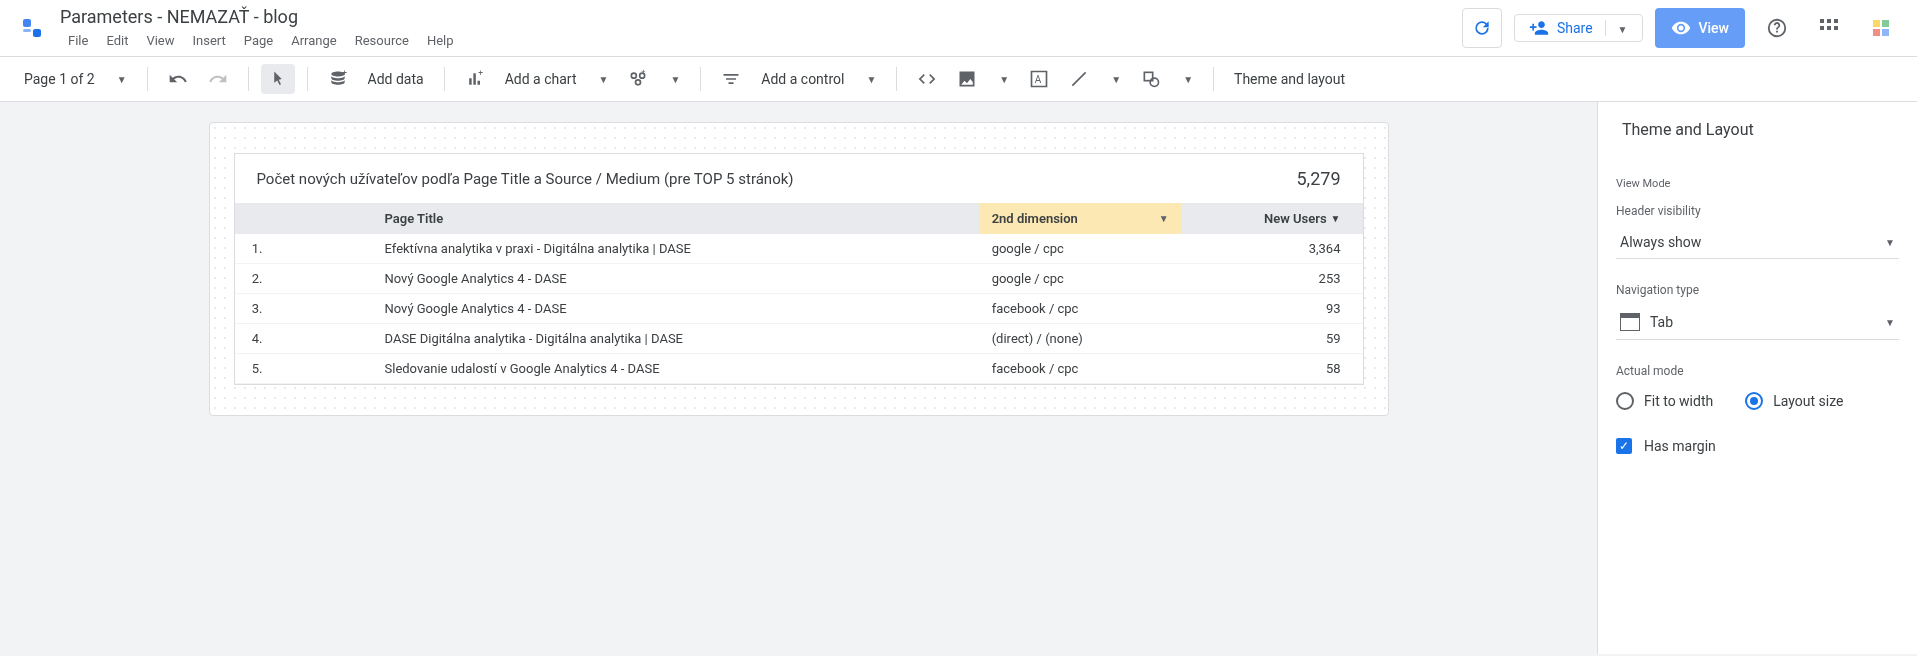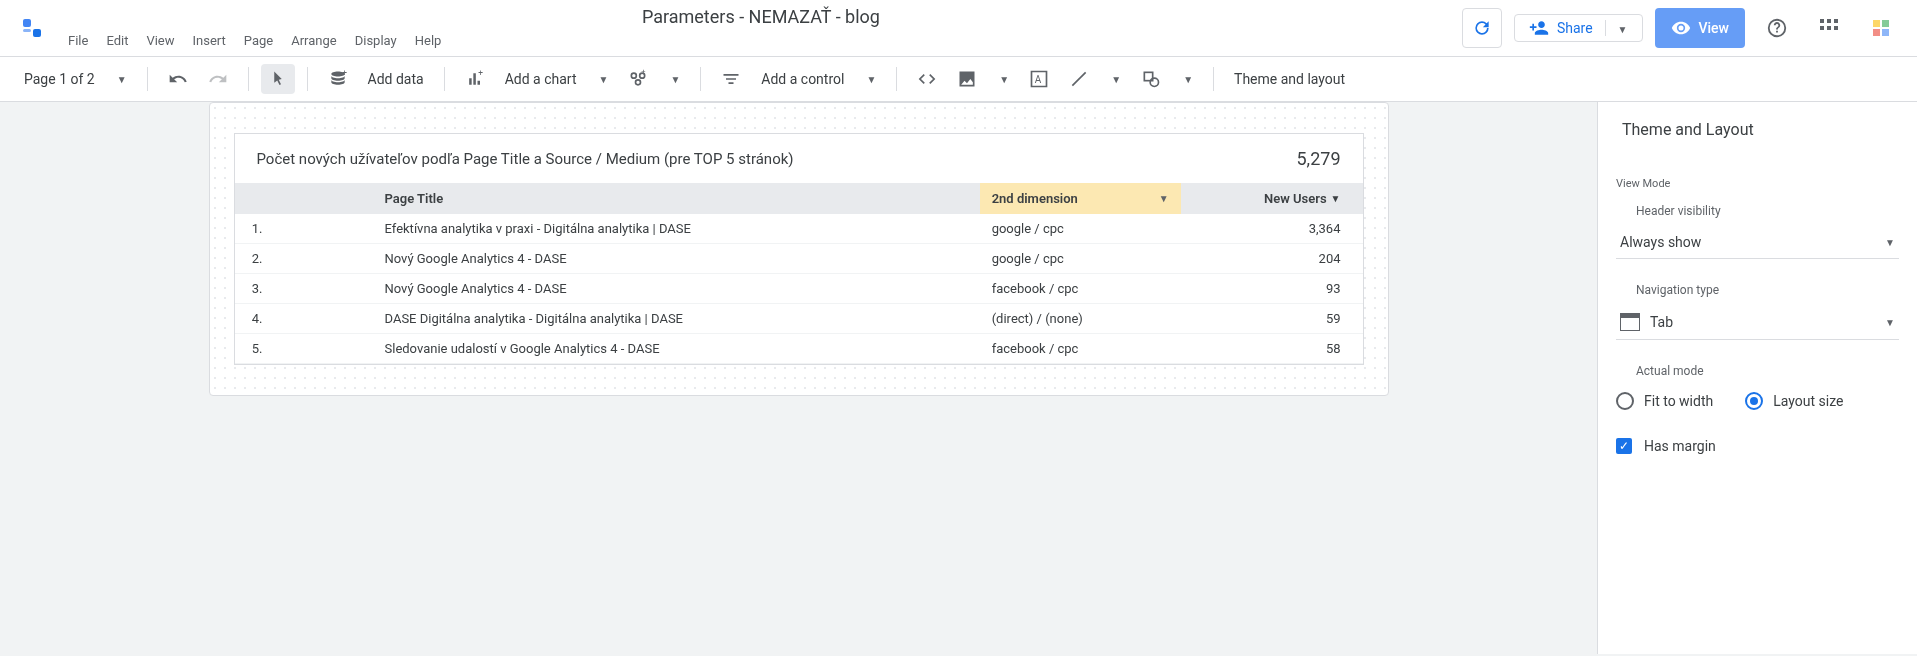--- a/index.html
+++ b/index.html
@@ -1,19 +1,19 @@
 <!DOCTYPE html>
 <html><head>
 <meta charset="utf-8">
 <style>
 * { box-sizing: border-box; margin: 0; padding: 0; }
 body { font-family: 'Google Sans', Roboto, Arial, sans-serif; background: #f1f3f4; color: #3c4043; font-size: 14px; overflow: hidden; }
 
 
-.header { background: #fff; border-bottom: 1px solid #dadce0; text-align: center; }
+.header { background: #fff; border-bottom: 1px solid #dadce0; }
 .header-top { display: flex; align-items: center; padding: 8px 16px; height: 56px; }
 .logo { width: 32px; height: 32px; display: flex; align-items: center; justify-content: center; margin-right: 12px; }
 .title-area { flex: 1; }
 .doc-title { font-size: 18px; color: #3c4043; font-weight: 400; }
 .menu-bar { display: flex; gap: 2px; margin-top: 4px; }
 .menu-item { padding: 2px 8px; font-size: 13px; color: #5f6368; cursor: pointer; border-radius: 4px; }
 .header-actions { display: flex; align-items: center; gap: 12px; }
 .icon-btn { width: 40px; height: 40px; border: 1px solid #dadce0; border-radius: 4px; display: flex; align-items: center; justify-content: center; cursor: pointer; background: #fff; }
 .icon-btn.borderless { border: none; }
 .share-btn { display: flex; align-items: center; gap: 8px; padding: 0 14px; height: 28px; border: 1px solid #dadce0; border-radius: 4px; color: #1a73e8; font-weight: 400; cursor: pointer; background: #fff; }
@@ -23,21 +23,21 @@
 
 .toolbar { display: flex; align-items: center; padding: 6px 16px; border-top: 1px solid #dadce0; background: #fff; gap: 4px; }
 .tb-sep { width: 1px; height: 24px; background: #dadce0; margin: 0 8px; }
 .tb-btn { display: flex; align-items: center; gap: 20px; padding: 6px 8px; border-radius: 4px; cursor: pointer; color: #5f6368; font-size: 14px; }
 .tb-btn.text { color: #3c4043; }
 .tb-btn.active { background: #e8eaed; }
 .chev-down { font-size: 10px; color: #5f6368; margin-left: 2px; }
 
 
 .main { display: flex; height: calc(100vh - 104px); }
-.canvas-area { flex: 1; overflow: auto; }
+.canvas-area { flex: 1; padding: 20px; overflow: auto; }
 .canvas { background: #fff; border: 1px solid #dadce0; border-radius: 4px; padding: 30px 24px; max-width: 1180px; margin: 0 auto; background-image: radial-gradient(#e8eaed 1px, transparent 1px); background-size: 10px 10px; }
 
 
 .chart-card { background: #fff; border: 1px solid #dadce0; padding: 0; }
 .chart-header { display: flex; justify-content: space-between; align-items: center; padding: 14px 22px; }
 .chart-title { font-size: 15px; color: #3c4043; }
 .chart-total { font-size: 18px; font-weight: 400; color: #3c4043; }
 .chart-table { width: 100%; border-collapse: collapse; }
 .chart-table thead tr { background: #e8eaed; }
 .chart-table th { text-align: left; padding: 8px 12px; font-size: 13px; font-weight: 600; color: #3c4043; }
@@ -53,21 +53,21 @@
 .td-page { padding-left: 110px !important; }
 
 
 .sidebar { width: 320px; background: #fff; border-left: 1px solid #dadce0; display: flex; flex-direction: column; }
 .sidebar-title { padding: 18px 24px; font-size: 16px; color: #3c4043; font-weight: 400; }
 .sidebar-tabs { display: flex; border-bottom: 1px solid #dadce0; }
 .sidebar-tab { flex: 1; text-align: center; padding: 14px 0; font-size: 13px; font-weight: 500; color: #5f6368; cursor: pointer; letter-spacing: 0.5px; }
 .sidebar-tab.active { color: #1a73e8; border-bottom: 3px solid #1a73e8; }
 .sidebar-body { padding: 20px 18px; overflow: auto; }
 .section-label { font-size: 11px; color: #5f6368; margin-bottom: 14px; }
-.field-label { font-size: 12px; color: #5f6368; margin-bottom: 8px; margin-top: 14px; margin-left: 20px; }
+.field-label { font-size: 12px; color: #5f6368; margin-bottom: 8px; margin-top: 14px; }
 .select-field { display: flex; align-items: center; justify-content: space-between; border-bottom: 1px solid #dadce0; padding: 8px 4px; cursor: pointer; font-size: 14px; color: #3c4043; }
 .select-field .select-left { display: flex; align-items: center; gap: 10px; }
 .radio-row { display: flex; gap: 32px; margin-top: 14px; }
 .radio-opt { display: flex; align-items: center; gap: 10px; font-size: 14px; color: #3c4043; cursor: pointer; }
 .radio-circle { width: 18px; height: 18px; border: 2px solid #5f6368; border-radius: 50%; display: flex; align-items: center; justify-content: center; }
 .radio-circle.checked { border-color: #1a73e8; }
 .radio-dot { width: 8px; height: 8px; background: #1a73e8; border-radius: 50%; }
 .check-row { display: flex; align-items: center; gap: 12px; margin-top: 28px; font-size: 14px; color: #3c4043; cursor: pointer; }
 .checkbox { width: 16px; height: 16px; background: #1a73e8; border-radius: 2px; display: flex; align-items: center; justify-content: center; color: #fff; font-size: 12px; }
 
@@ -87,21 +87,21 @@
     </div>
     <div class="title-area">
       <div class="doc-title">Parameters - NEMAZAŤ - blog</div>
       <div class="menu-bar">
         <div class="menu-item">File</div>
         <div class="menu-item">Edit</div>
         <div class="menu-item">View</div>
         <div class="menu-item">Insert</div>
         <div class="menu-item">Page</div>
         <div class="menu-item">Arrange</div>
-        <div class="menu-item">Display</div>
+        <div class="menu-item">Resource</div>
         <div class="menu-item">Help</div>
       </div>
     </div>
     <div class="header-actions">
       <div class="icon-btn">
         <svg width="20" height="20" viewBox="0 0 24 24">
             <path fill="#1a73e8" d="M17.65 6.35A7.96 7.96 0 0012 4a8 8 0 108 8h-2a6 6 0 11-1.76-4.24L13 11h7V4l-2.35 2.35z"></path>
           </svg>
       </div>
       <div class="share-btn">
@@ -268,21 +268,21 @@
               <tr>
     <td class="row-num">1.</td>
     <td class="td-page">Efektívna analytika v praxi - Digitálna analytika | DASE</td>
     <td>google / cpc</td>
     <td class="num-cell">3,364</td>
               </tr>
               <tr>
     <td class="row-num">2.</td>
     <td class="td-page">Nový Google Analytics 4 - DASE</td>
     <td>google / cpc</td>
-    <td class="num-cell">204</td>
+    <td class="num-cell">253</td>
               </tr>
               <tr>
     <td class="row-num">3.</td>
     <td class="td-page">Nový Google Analytics 4 - DASE</td>
     <td>facebook / cpc</td>
     <td class="num-cell">93</td>
               </tr>
               <tr>
     <td class="row-num">4.</td>
     <td class="td-page">DASE Digitálna analytika - Digitálna analytika | DASE</td>

